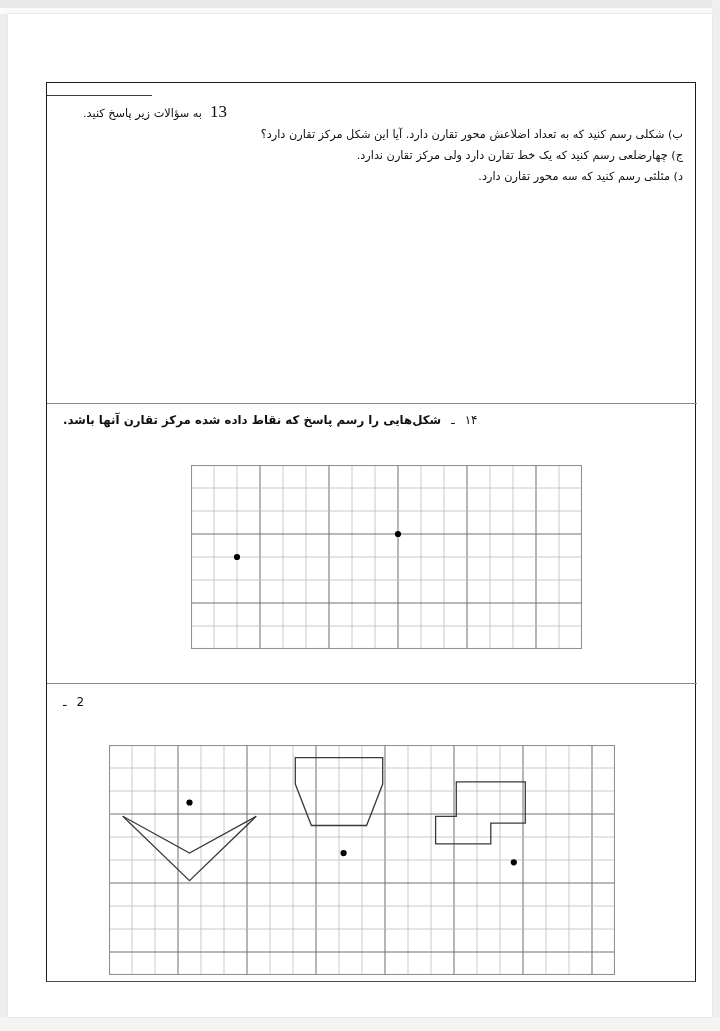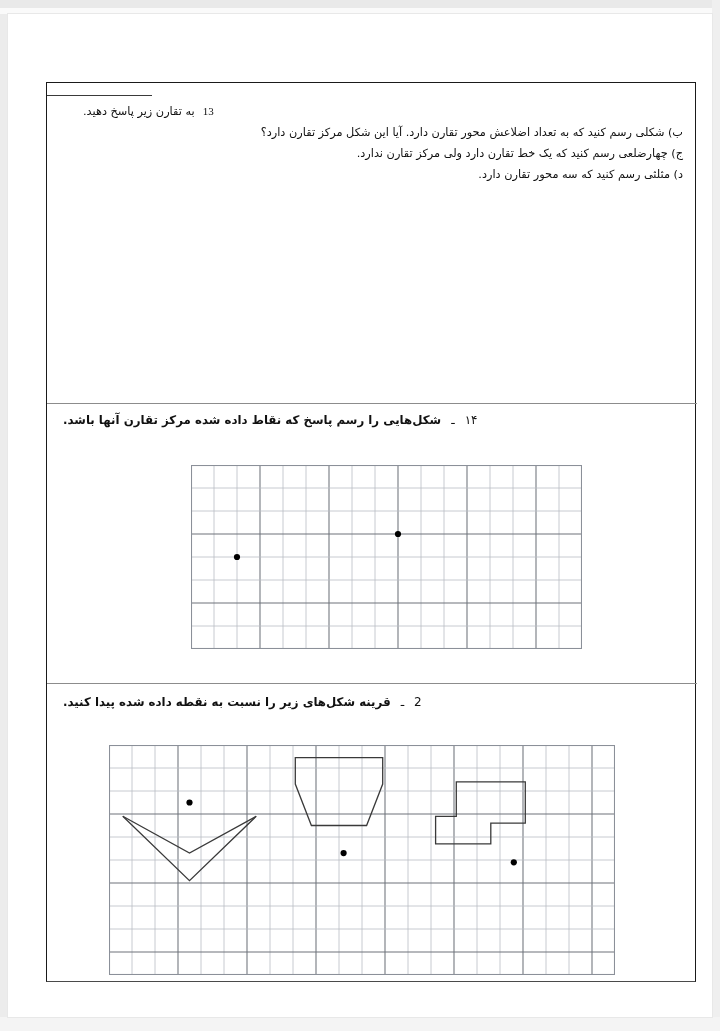--- a/index.html
+++ b/index.html
@@ -51,21 +51,21 @@
   .block {
     position:absolute;
     direction:rtl;
     text-align:right;
     color:#111;
     font-family:"DejaVu Sans", sans-serif;
   }
   .q13 { right:12px; top:18px; width:600px; }
   .q13 .line { font-size:11.3px; line-height:21px; white-space:nowrap; }
   .q13 .first { display:flex; justify-content:flex-end; align-items:baseline; gap:8px; }
-  .qnum-lat { font-family:"Liberation Serif", serif; font-weight:normal; font-size:11px; }
+  .qnum-lat { font-family:"Liberation Serif", serif; font-weight:normal; font-size:17px; }
 
   .qhead {
     position:absolute; right:12px;
     direction:rtl; text-align:right;
     font-size:11.8px; color:#111;
     display:flex; justify-content:flex-end; align-items:baseline; gap:10px;
     white-space:nowrap;
   }
   .q14head { top:330px; width:620px; }
   .q15head { top:612px; width:620px; }
@@ -96,37 +96,36 @@
 <div id="sheet">
 
   <div id="frame">
     <div class="stub-rule"></div>
     <div class="divider" id="div1"></div>
     <div class="divider" id="div2"></div>
 
     <div class="block q13">
       <div class="line first">
         <span class="qnum-lat">13</span>
-        <span>به تقارن زیر پاسخ دهید.</span>
+        <span>به سؤالات زیر پاسخ کنید.</span>
       </div>
       <div class="line">ب) شکلی رسم کنید که به تعداد اضلاعش محور تقارن دارد. آیا این شکل مرکز تقارن دارد؟</div>
       <div class="line">ج) چهارضلعی رسم کنید که یک خط تقارن دارد ولی مرکز تقارن ندارد.</div>
       <div class="line">د) مثلثی رسم کنید که سه محور تقارن دارد.</div>
     </div>
 
     <div class="qhead q14head">
       <span class="qnum-fa">۱۴</span>
       <span class="qdash">ـ</span>
       <span class="qtext">شکل‌هایی را رسم پاسخ که نقاط داده شده مرکز تقارن آنها باشد.</span>
     </div>
 
     <div class="qhead q15head">
       <span class="qnum-fa">2</span>
       <span class="qdash">ـ</span>
-      <span class="qtext">قرینه شکل‌های زیر را نسبت به نقطه داده شده پیدا کنید.</span>
     </div>
 
     <div class="grid-wrap" id="grid14">
       <svg class="grid-svg" id="svg14" width="391" height="184" viewBox="0 0 391 184">
           <g>
             <line x1="0" y1="0" x2="0" y2="184" class="gline-major"></line>
             <line x1="23" y1="0" x2="23" y2="184" class="gline-minor"></line>
             <line x1="46" y1="0" x2="46" y2="184" class="gline-minor"></line>
             <line x1="69" y1="0" x2="69" y2="184" class="gline-major"></line>
             <line x1="92" y1="0" x2="92" y2="184" class="gline-minor"></line>

